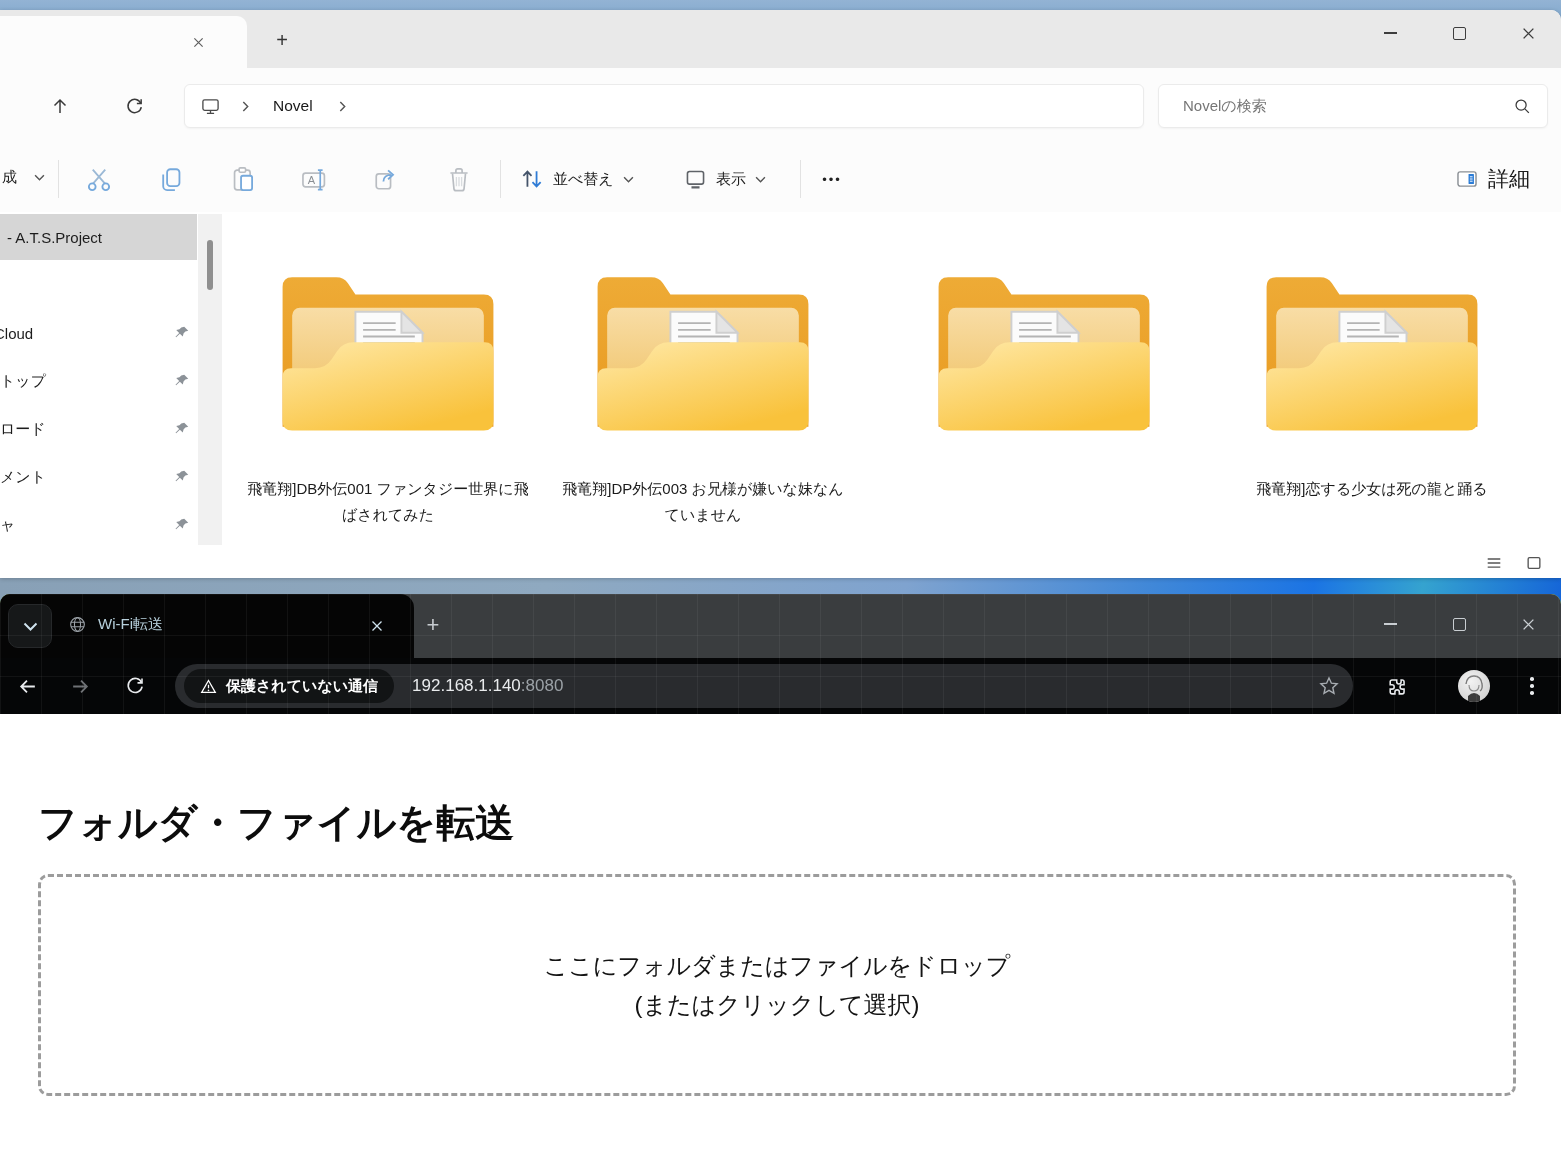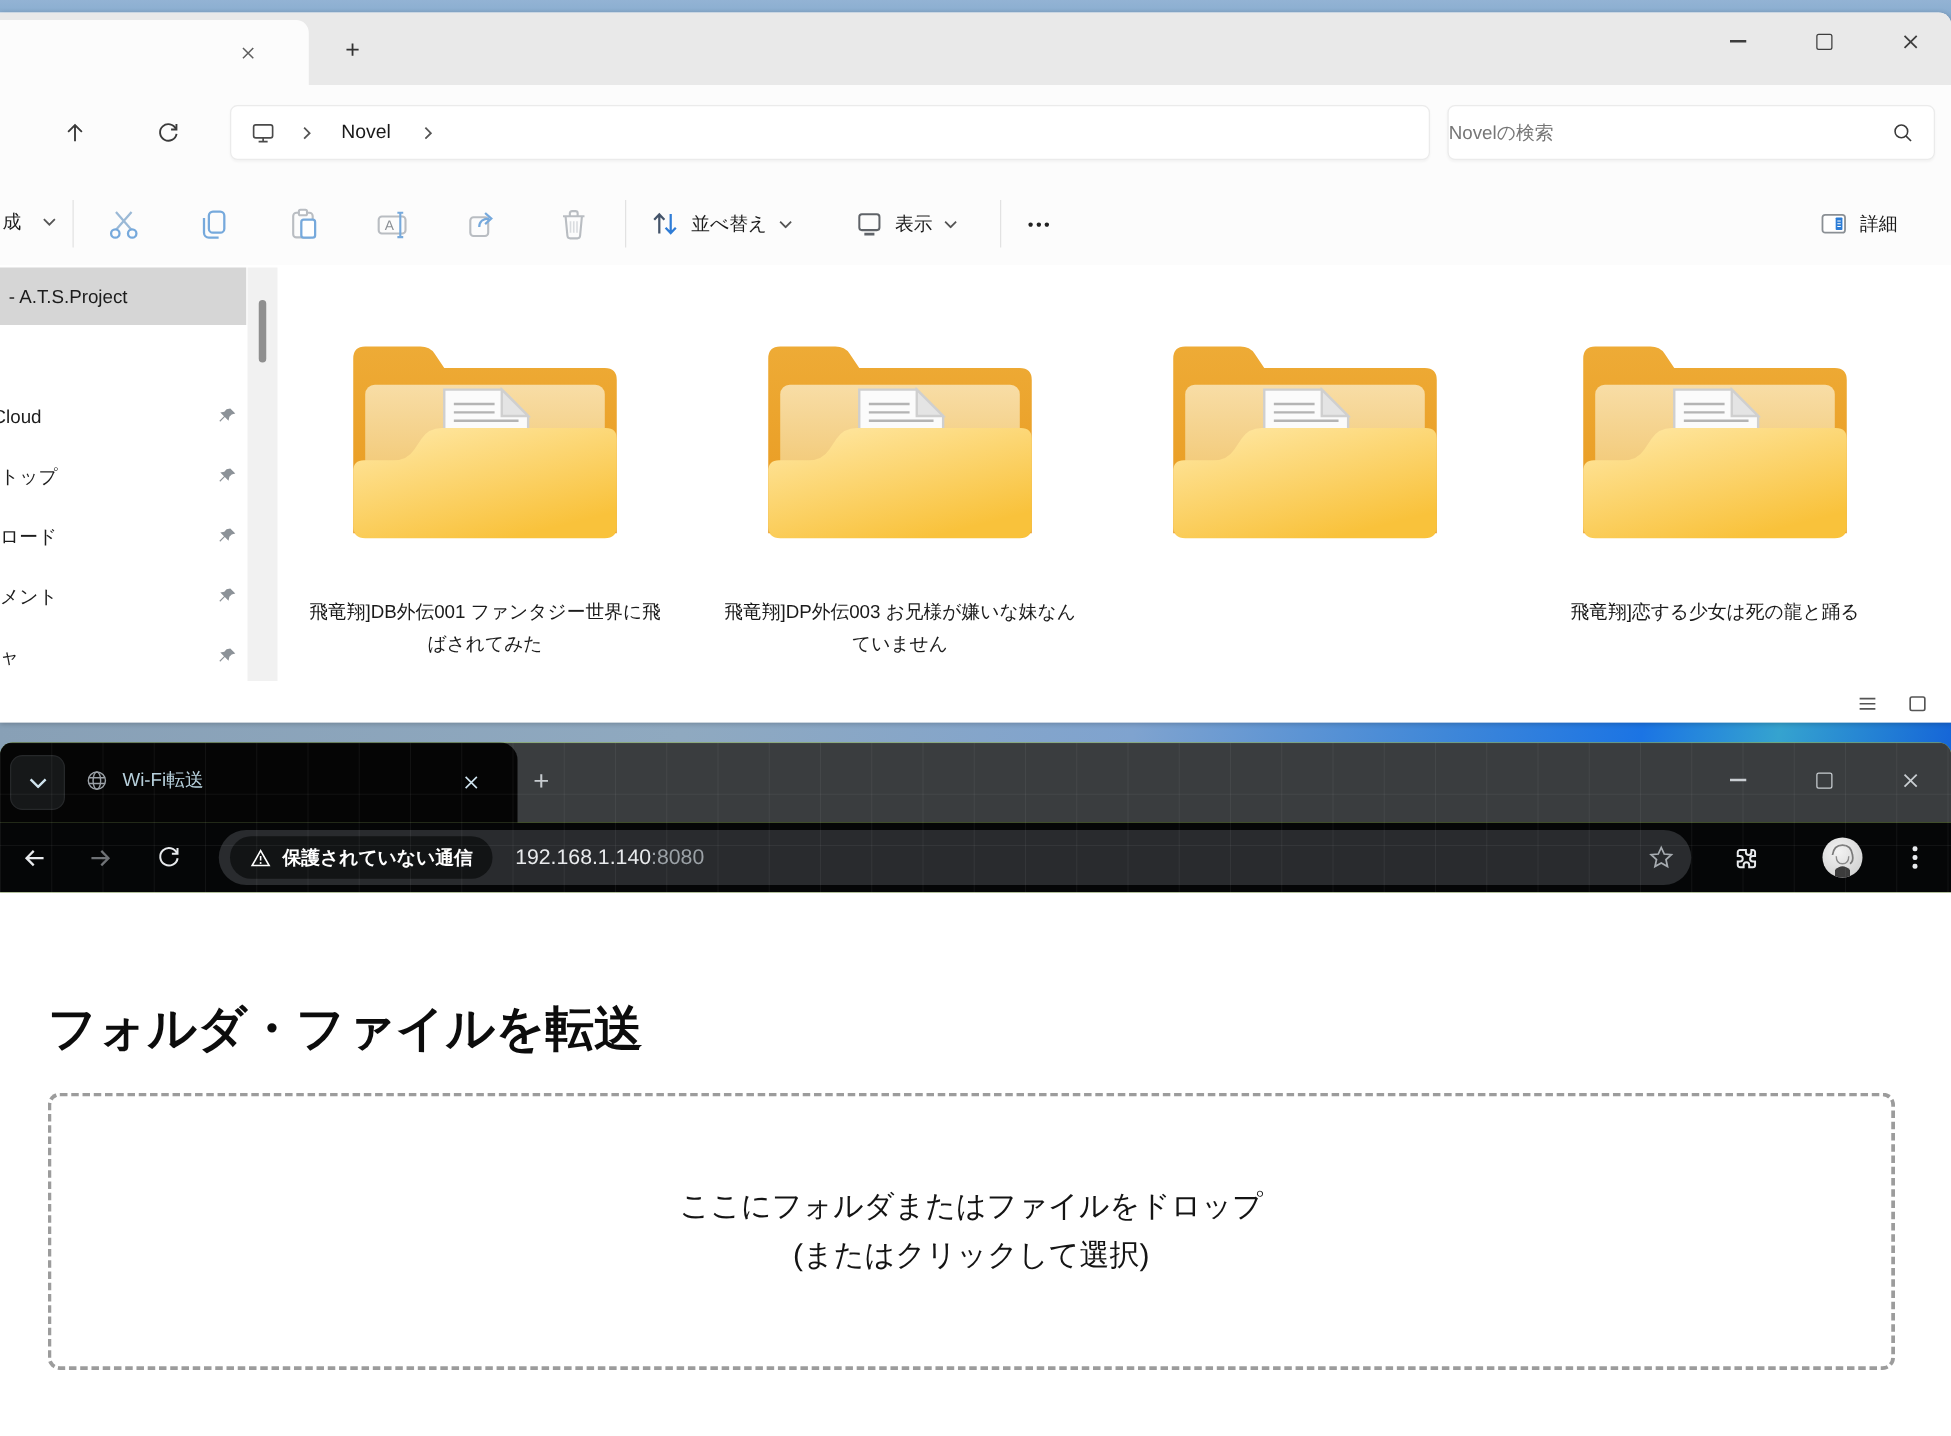--- a/index.html
+++ b/index.html
@@ -195,21 +195,21 @@
             </svg>
         </span>
         <span style="margin-left:24px;font-size:15.5px;color:#191919">Novel</span>
         <span class="flexc" style="margin-left:26px;color:#555">
           <svg width="7" height="11">
               <use href="#crumbR"></use>
             </svg>
         </span>
       </div>
       <div class="abs pill" style="left:1158px;top:16px;width:388px;height:42px;display:flex;align-items:center">
-        <span style="font-size:15px;color:#767676;flex:1">Novelの検索</span>
+        <span style="margin-left:24px;font-size:15px;color:#767676;flex:1">Novelの検索</span>
         <span class="flexc" style="margin-right:16px;color:#3a3a3a">
           <svg width="18" height="18">
               <use href="#search"></use>
             </svg>
         </span>
       </div>
     </div>
 
     <div class="abs" style="left:0;top:136px;width:1561px;height:66px;background:#fcfcfc;border-bottom:1px solid #e4e4e4">
       <span style="position:absolute;left:2px;top:22px;font-size:15px">成</span>
@@ -283,21 +283,21 @@
 
       <div class="abs sep" style="left:800px;top:14px"></div>
       <div class="abs flexc" style="left:812px;top:18px;width:40px;height:30px;font-size:13px;letter-spacing:2px;color:#222">•••</div>
 
       <div class="abs" style="left:1456px;top:18px;height:30px;display:flex;align-items:center;gap:10px">
         <span class="flexc">
             <svg width="22" height="22">
               <use href="#detailspanel"></use>
             </svg>
           </span>
-        <span style="font-size:15px">詳細</span>
+        <span style="font-size:21px">詳細</span>
       </div>
     </div>
 
     <div class="abs" style="left:0;top:202px;width:1561px;height:333px;background:#fff">
 
       <div class="abs" style="left:0;top:0;width:197px;height:333px">
         <div class="abs" style="left:0;top:2px;width:197px;height:46px;background:#d6d6d6;display:flex;align-items:center">
           <span style="margin-left:7px;font-size:15px;color:#1c1c1c">- A.T.S.Project</span>
         </div>
         <div class="sb-item" style="top:107px;left:-6px;width:200px">
@@ -346,21 +346,21 @@
         <div class="abs" style="left:9px;top:26px;width:6px;height:50px;background:#8f8f8f;border-radius:3px"></div>
       </div>
 
       <div class="abs" style="left:222px;top:0;width:1339px;height:333px">
         <div class="file-item" style="left:16px;top:42px">
           <svg width="230" height="192">
               <use href="#folderDoc"></use>
             </svg>
           <div class="file-label">飛竜翔]DB外伝001 ファンタジー世界に飛ばされてみた</div>
         </div>
-        <div class="file-item" style="left:348px;top:42px">
+        <div class="file-item" style="left:331px;top:42px">
           <svg width="230" height="192">
               <use href="#folderDoc"></use>
             </svg>
           <div class="file-label">飛竜翔]DP外伝003 お兄様が嫌いな妹なんていません</div>
         </div>
         <div class="file-item" style="left:672px;top:42px">
           <svg width="230" height="192">
               <use href="#folderDoc"></use>
             </svg>
         </div>

